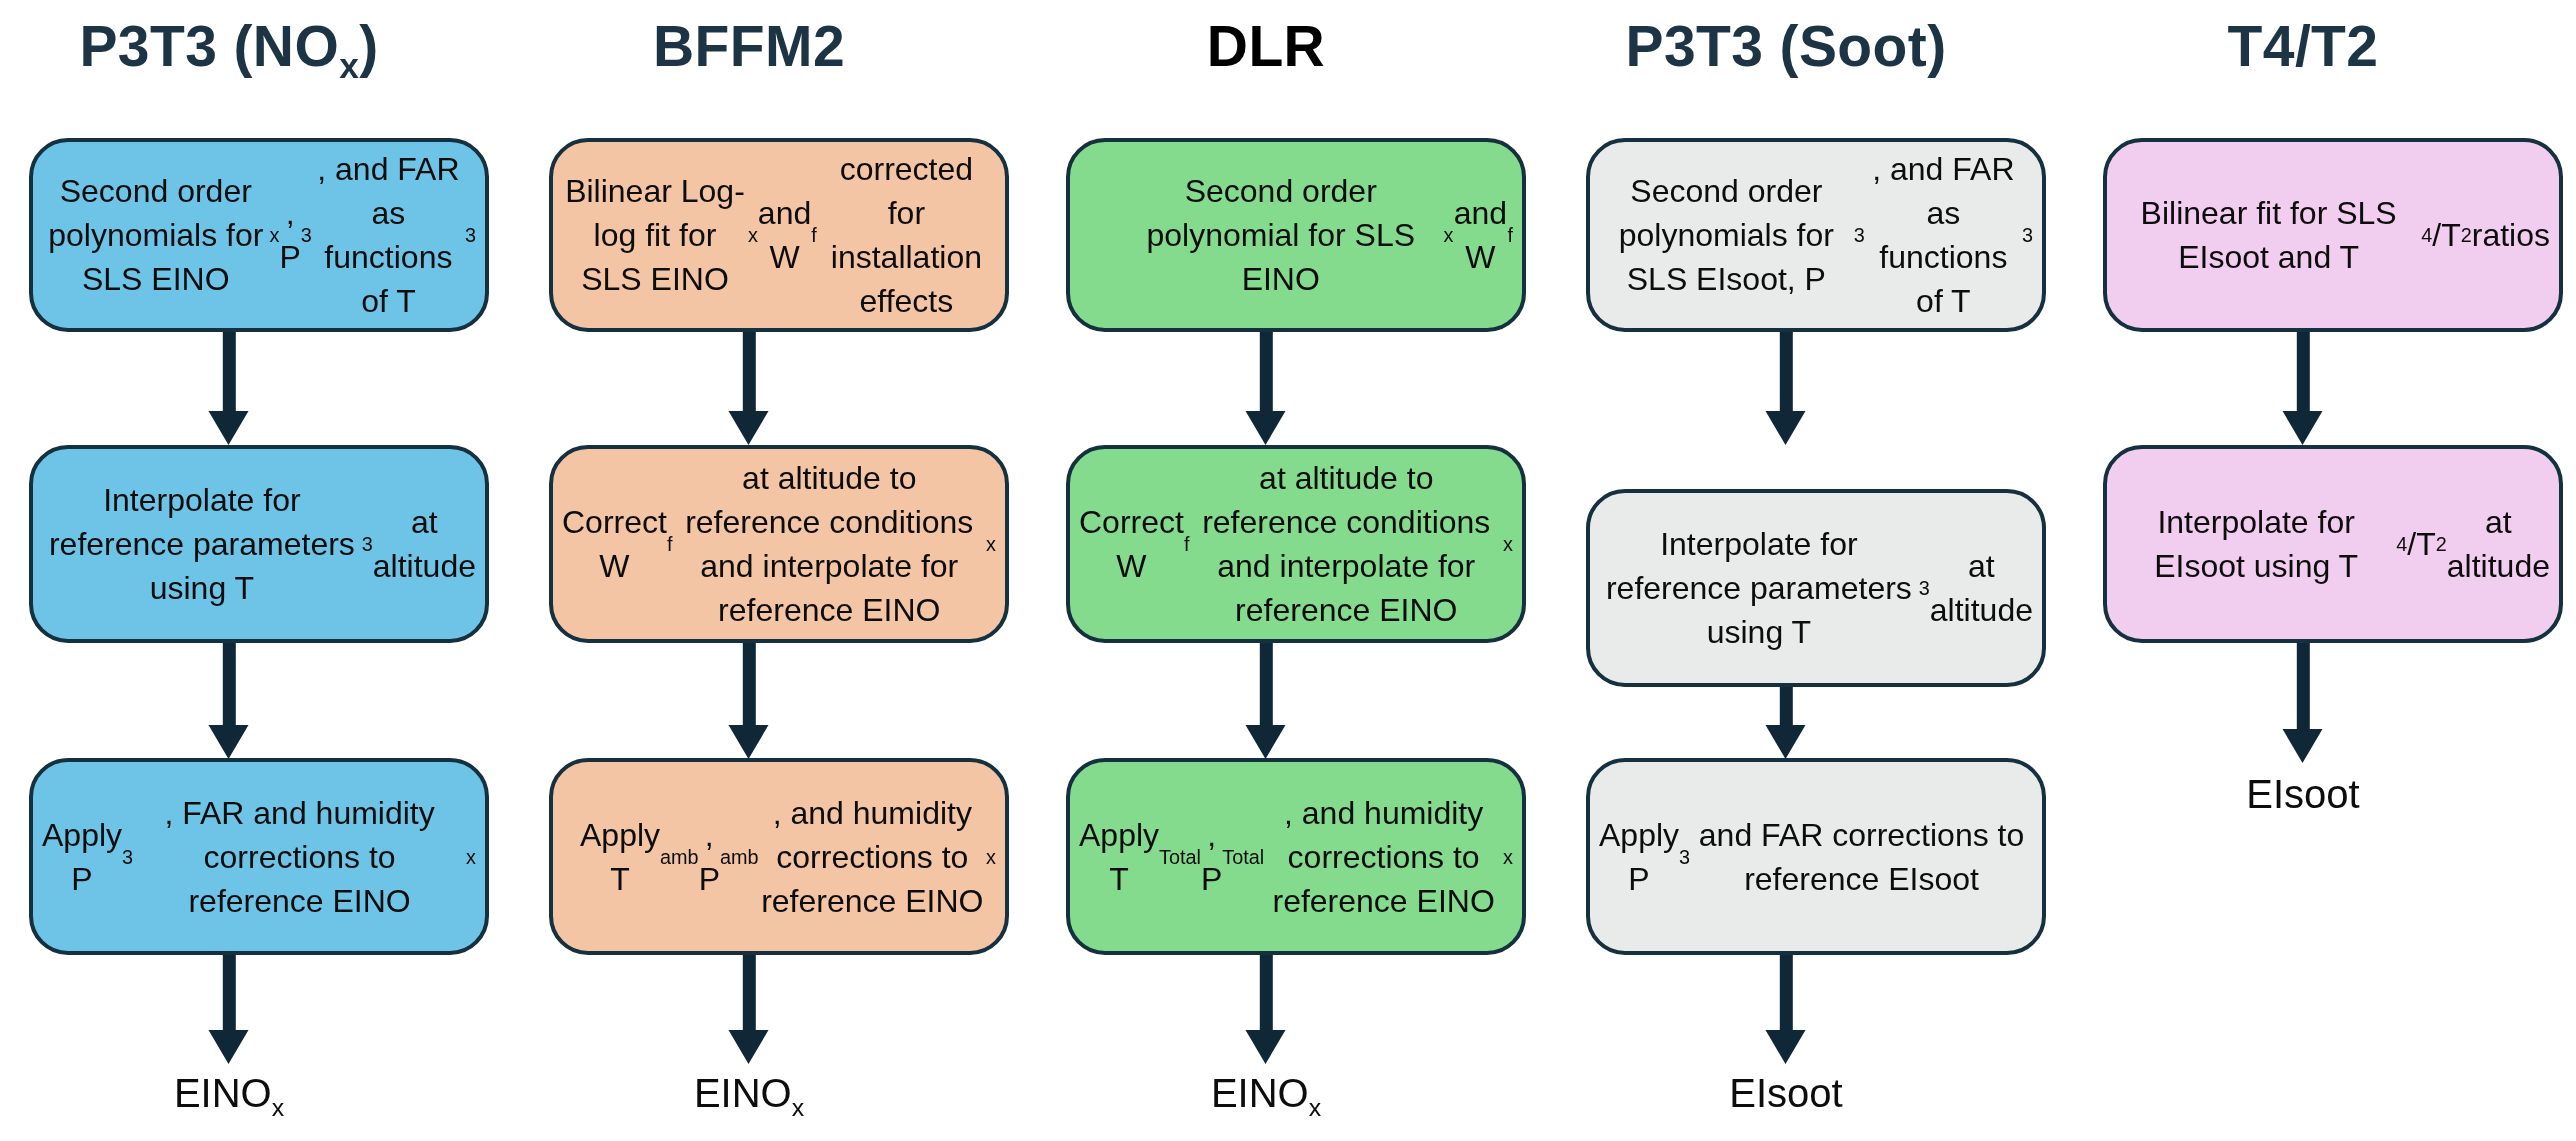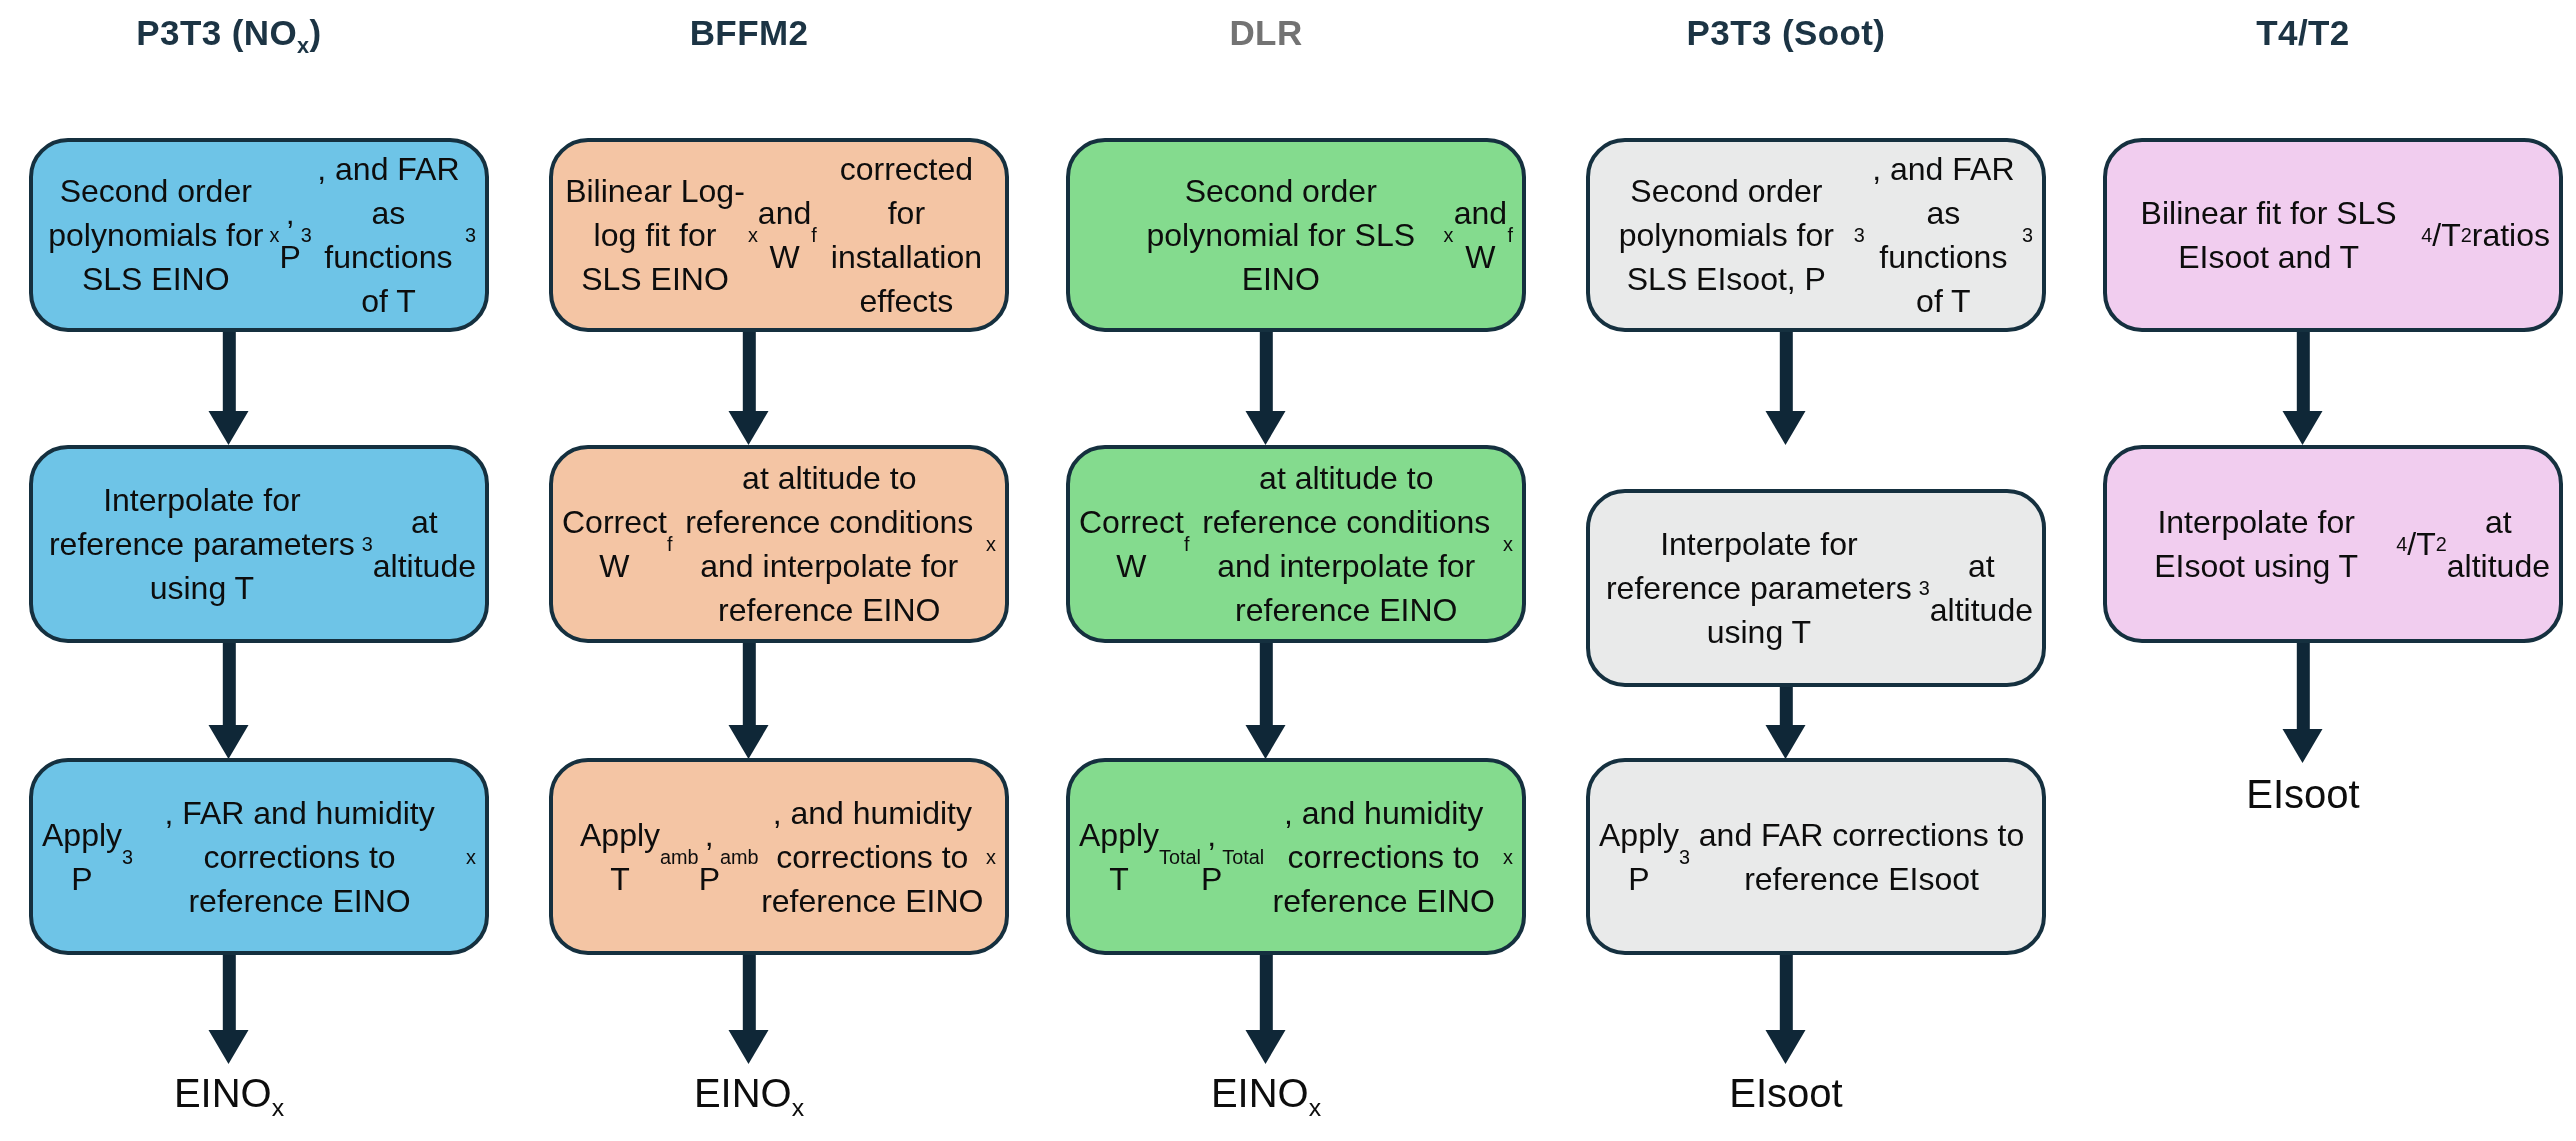--- a/index.html
+++ b/index.html
@@ -11,21 +11,21 @@
     font-family: "Liberation Sans", sans-serif;
     overflow: hidden;
   }
   .col { position: absolute; top: 0; height: 100%; }
   .title {
     position: absolute;
     left: 200px;
     top: 12.5px;
     transform: translateX(-50%);
     margin: 0;
-    font-size: 35px;
+    font-size: 57px;
     font-weight: bold;
     white-space: nowrap;
     letter-spacing: 0.4px;
     z-index: 3;
   }
   .pbox {
     position: absolute;
     left: 0;
     width: 460px;
     box-sizing: border-box;
@@ -117,21 +117,21 @@
       </div>
       <div class="pbox" style="top: 758px; height: 197px; background: rgb(244, 197, 164); padding-left: 27px;">Apply T<sub>amb</sub>, P<sub>amb</sub>, and humidity corrections to reference EINO<sub>x</sub></div>
       <div class="arrow" style="top: 955px; height: 109px;">
         <div class="stem"></div>
         <div class="head"></div>
       </div>
       <div class="out-label" style="top: 1070px;">EINO<sub>x</sub></div>
     </section>
 
   <section class="col" style="left: 1066px; width: 460px;">
-    <h2 class="title" style="color: #737373;">DLR</h2>
+    <h2 class="title" style="color: #000000;">DLR</h2>
   <div class="pbox" style="top: 138px; height: 194px; background: rgb(132, 219, 142); padding-left: 48px;">Second order polynomial for SLS EINO<sub>x</sub> and W<sub>f</sub></div>
       <div class="arrow" style="top: 331px; height: 114px;">
         <div class="stem"></div>
         <div class="head"></div>
       </div>
       <div class="pbox" style="top: 445px; height: 198px; background: rgb(132, 219, 142);">Correct W<sub>f</sub> at altitude to reference conditions and interpolate for reference EINO<sub>x</sub></div>
       <div class="arrow" style="top: 643px; height: 116px;">
         <div class="stem"></div>
         <div class="head"></div>
       </div>

